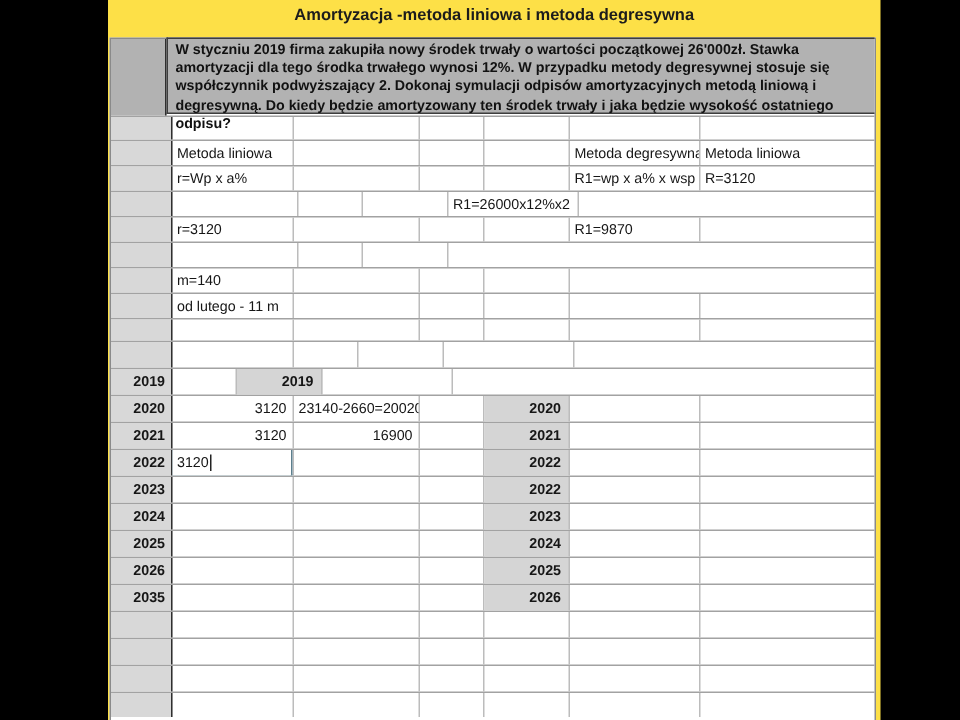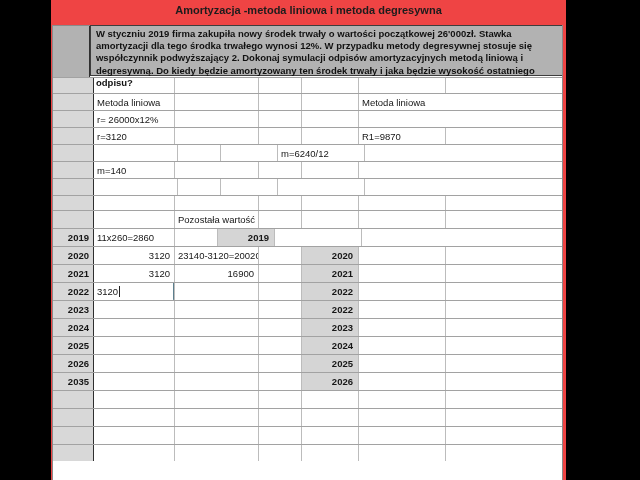--- a/index.html
+++ b/index.html
@@ -1,20 +1,20 @@
 <!DOCTYPE html>
 <html><head>
 <meta charset="utf-8">
 <style>
   html,body{margin:0;padding:0;}
   body{
     width:640px;height:480px;background:#000;overflow:hidden;position:relative;
     font-family:"Liberation Sans",sans-serif;color:#161616;
   }
-  .content{position:absolute;left:51px;top:0;width:515px;height:480px;background:#ef4444;}
+  .content{position:absolute;left:72px;top:0;width:515px;height:480px;background:#fde047;}
   .sheet-title{
     position:absolute;top:4px;left:0;width:100%;text-align:center;
     font-size:11px;font-weight:bold;color:#1c1c1c;
   }
   .table{
     position:absolute;left:1px;top:25px;width:511px;height:456px;
     border:1px solid #8a8a8a;box-sizing:border-box;background:#fff;
   }
   .row{display:flex;border-bottom:1px solid #a2a2a2;box-sizing:border-box;}
   .row:last-child{border-bottom:none;}
@@ -78,103 +78,111 @@
       <div class="c cf"></div>
       <div class="c cg"></div>
     </div>
 
     <div class="row h17">
       <div class="c ca"></div>
       <div class="c cb">Metoda liniowa</div>
       <div class="c cc"></div>
       <div class="c cd"></div>
       <div class="c ce"></div>
+      <div class="c cf">Metoda degresywna</div>
       <div class="c cg">Metoda liniowa</div>
     </div>
 
-
-    <div class="row h17">
-      <div class="c ca"></div>
-      <div class="c cb">r= 26000x12%</div>
-      <div class="c cc"></div>
-      <div class="c cd"></div>
-      <div class="c ce"></div>
+    <div class="row h17">
+      <div class="c ca"></div>
+      <div class="c cb">r=Wp x a%</div>
+      <div class="c cc"></div>
+      <div class="c cd"></div>
+      <div class="c ce"></div>
+      <div class="c cf">R1=wp x a% x wsp</div>
+      <div class="c cg">R=3120</div>
+    </div>
+
+    <div class="row h17">
+      <div class="c ca"></div>
+      <div class="c cc"></div>
+      <div class="c cd"></div>
+      <div class="c ce"></div>
+      <div class="c cf">R1=26000x12%x2</div>
       <div class="c cg"></div>
     </div>
 
     <div class="row h17">
       <div class="c ca"></div>
       <div class="c cb">r=3120</div>
       <div class="c cc"></div>
       <div class="c cd"></div>
       <div class="c ce"></div>
       <div class="c cf">R1=9870</div>
       <div class="c cg"></div>
     </div>
 
     <div class="row h17">
       <div class="c ca"></div>
       <div class="c cc"></div>
       <div class="c cd"></div>
       <div class="c ce"></div>
-      <div class="c cf">m=6240/12</div>
       <div class="c cg"></div>
     </div>
 
     <div class="row h17">
       <div class="c ca"></div>
       <div class="c cb">m=140</div>
       <div class="c cc"></div>
       <div class="c cd"></div>
       <div class="c ce"></div>
       <div class="c cg"></div>
     </div>
 
     <div class="row h17">
       <div class="c ca"></div>
+      <div class="c cb">od lutego - 11 m</div>
       <div class="c cc"></div>
       <div class="c cd"></div>
       <div class="c ce"></div>
       <div class="c cf"></div>
       <div class="c cg"></div>
     </div>
 
     <div class="row h15">
       <div class="c ca"></div>
       <div class="c cb"></div>
       <div class="c cc"></div>
       <div class="c cd"></div>
       <div class="c ce"></div>
       <div class="c cf"></div>
       <div class="c cg"></div>
     </div>
 
     <div class="row h18">
       <div class="c ca"></div>
       <div class="c cb"></div>
-      <div class="c cc">Pozostała wartość</div>
       <div class="c cd"></div>
       <div class="c ce"></div>
       <div class="c cf"></div>
       <div class="c cg"></div>
     </div>
 
     <div class="row h18">
       <div class="c ca">2019</div>
-      <div class="c cb">11x260=2860</div>
       <div class="c cd"></div>
       <div class="c ce yearbg">2019</div>
       <div class="c cf"></div>
       <div class="c cg"></div>
     </div>
 
     <div class="row h18">
       <div class="c ca">2020</div>
       <div class="c cb num">3120</div>
-      <div class="c cc">23140-3120=20020</div>
+      <div class="c cc">23140-2660=20020</div>
       <div class="c cd"></div>
       <div class="c ce yearbg">2020</div>
       <div class="c cf"></div>
       <div class="c cg"></div>
     </div>
 
     <div class="row h18">
       <div class="c ca">2021</div>
       <div class="c cb num">3120</div>
       <div class="c cc num">16900</div>

